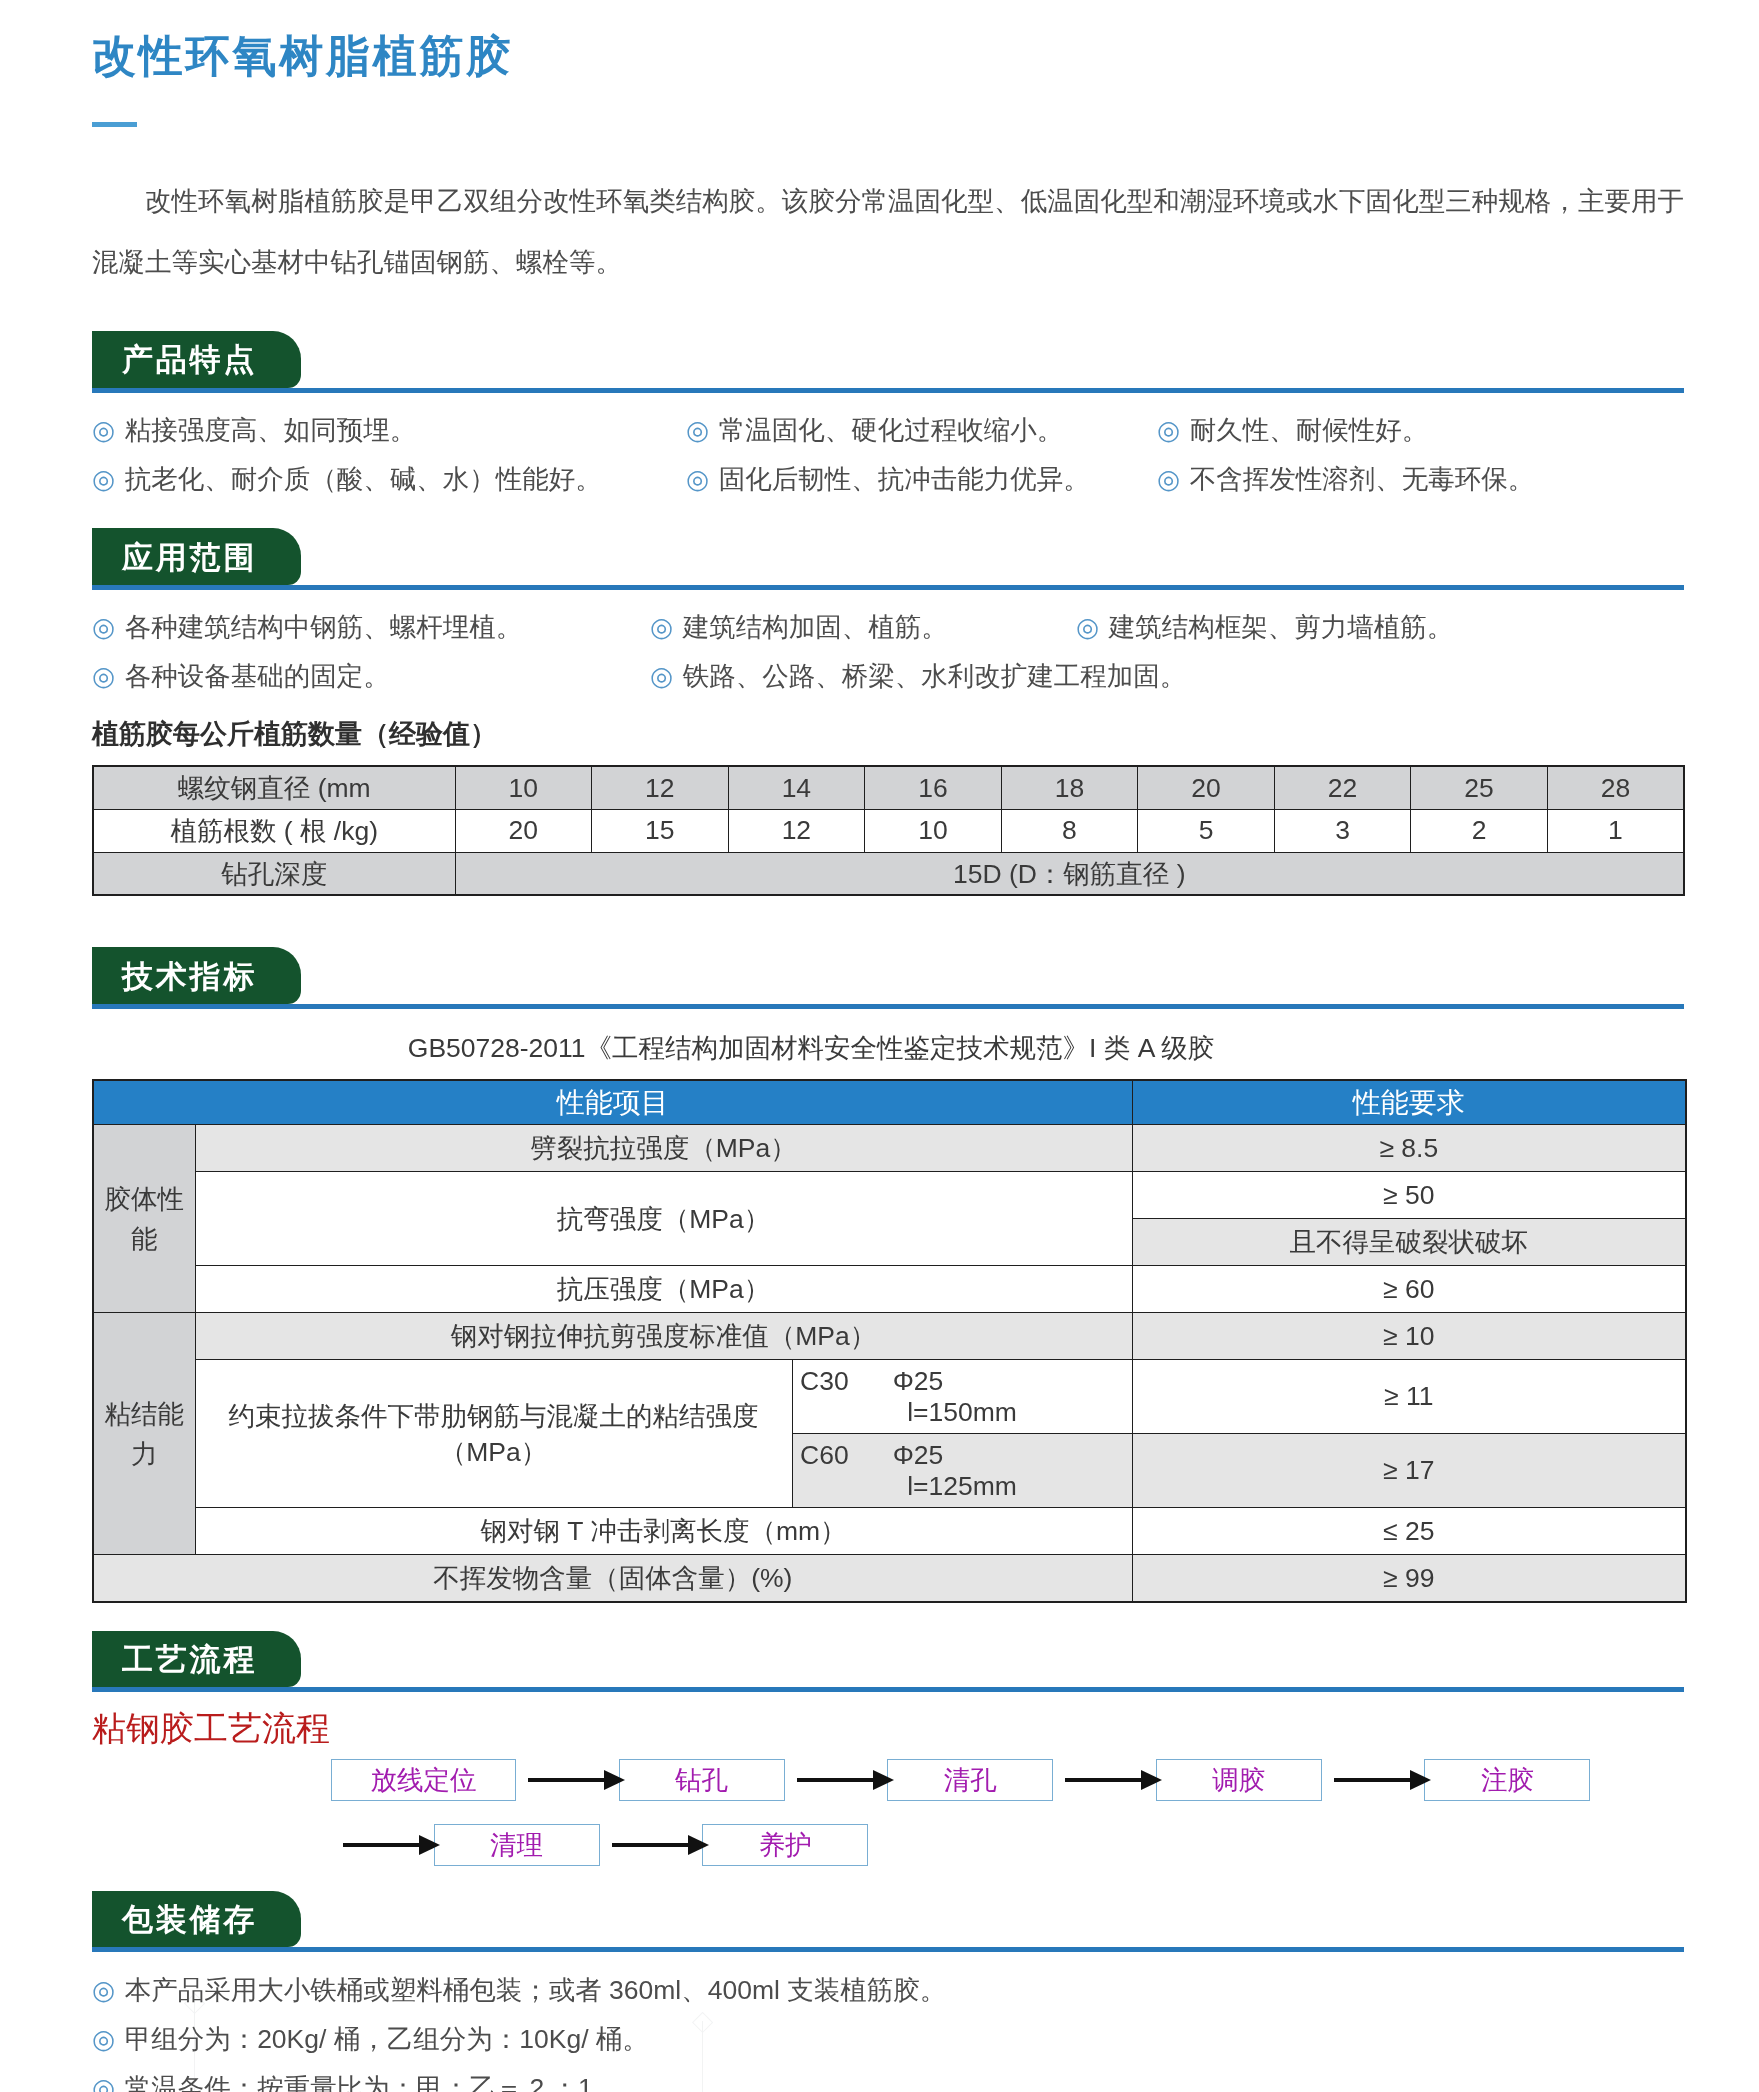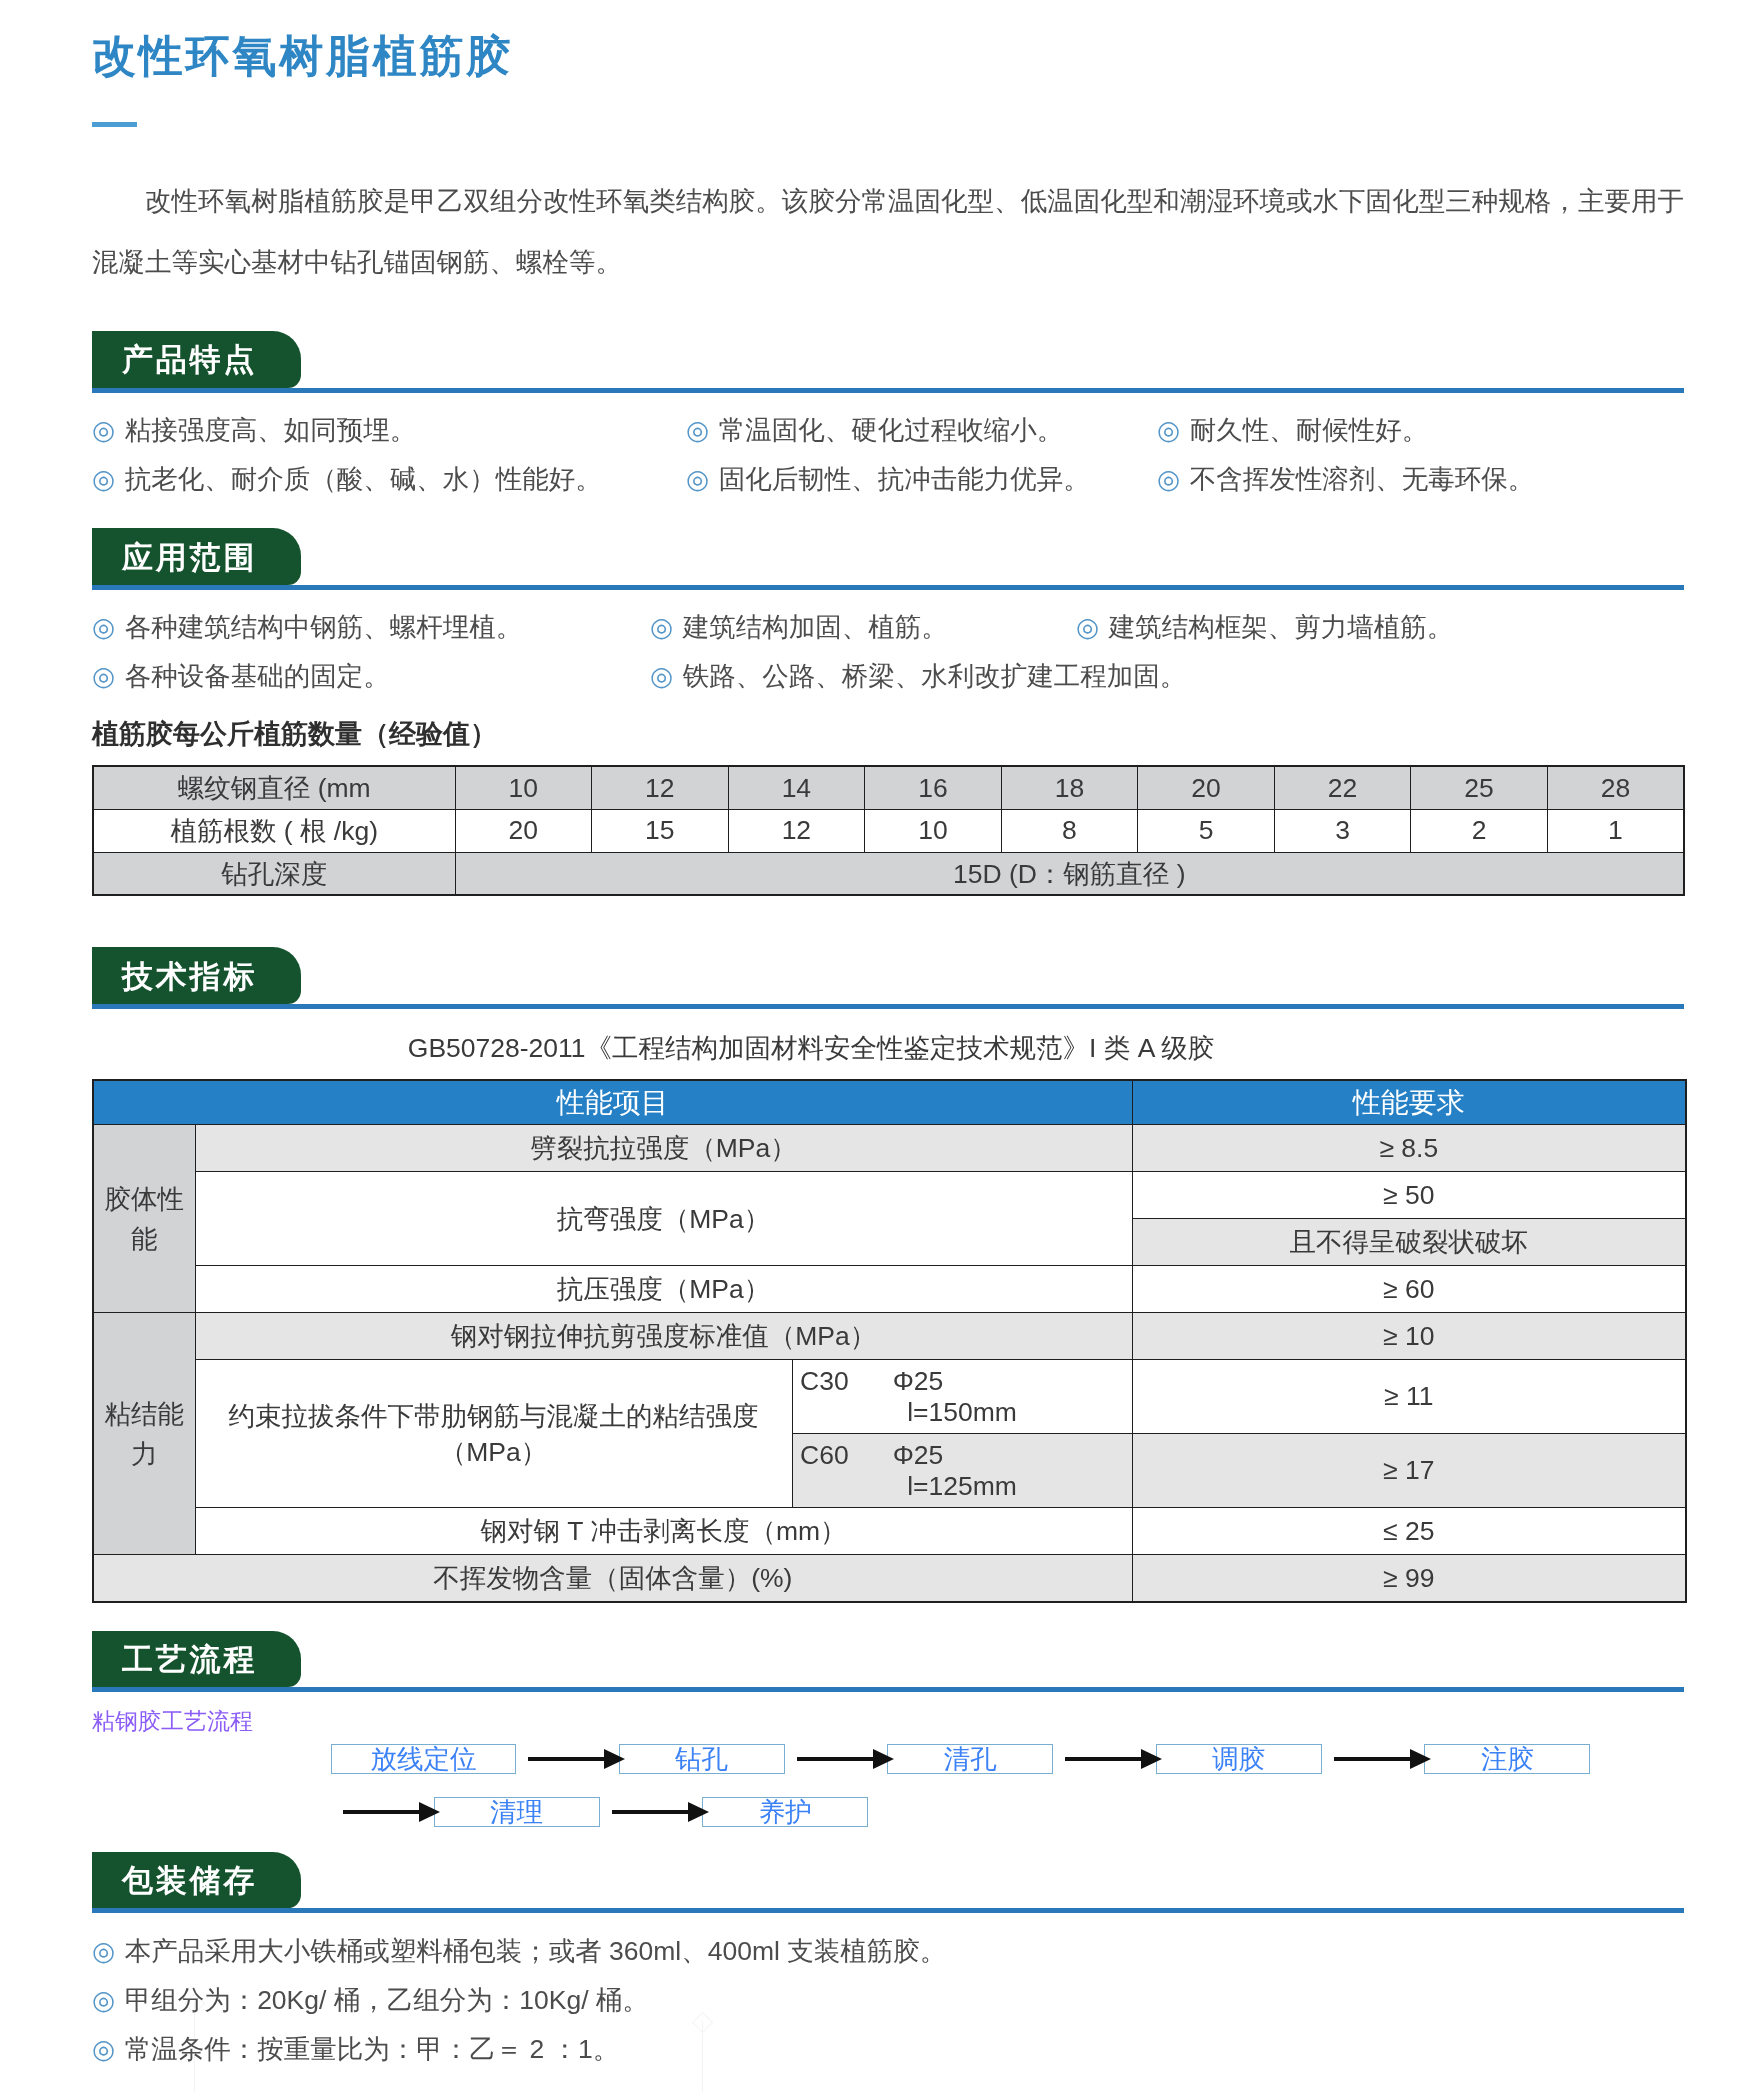--- a/index.html
+++ b/index.html
@@ -37,25 +37,25 @@
   table.tech { margin-top:13.2px; width:1593px; border-collapse:collapse; table-layout:fixed; border:2.8px solid #1f1f1f; }
   table.tech th, table.tech td { border:1.9px solid #1f1f1f; text-align:center; font-size:26.5px; color:#3a3a3a; padding:1.9px 7.6px; }
   table.tech th { background:#2580c6; color:#ffffff; font-weight:normal; font-size:28px; height:45px; }
   table.tech tr.r { height:47px; }
   table.tech tr.tall { height:74px; }
   table.tech td.gray { background:#e5e5e5; }
   table.tech td.group { background:#d2d3d5; line-height:40px; }
   .spec-line { display:flex; gap:44px; }
 
   
-  .flow-subtitle { margin-top:13.2px; font-size:23px; color:#8b5cf6; }
+  .flow-subtitle { margin-top:13.2px; font-size:34px; color:#b91c1c; }
   .flow-row { display:flex; align-items:center; }
   .flow-row.r1 { margin-top:7.6px; margin-left:239px; }
   .flow-row.r2 { margin-top:23px; margin-left:239px; }
-  .flow-box { height:30px; border:1.9px solid #79aed3; background:#fff; display:flex; align-items:center; justify-content:center; font-size:26.5px; color:#3b82f6; flex:0 0 auto;font-family:Liberation Serif, serif; }
+  .flow-box { height:42px; border:1.9px solid #79aed3; background:#fff; display:flex; align-items:center; justify-content:center; font-size:26.5px; color:#a21caf; flex:0 0 auto;font-family:Liberation Serif, serif; }
   .w195 { width:185px; } .w175 { width:166px; }
   .flow-arrow { position:relative; width:78px; height:3.8px; background:#111; margin:0 12.3px; flex:0 0 auto; }
   .flow-arrow::after { content:""; position:absolute; right:-19px; top:-8.5px; border-left:21px solid #111; border-top:10.4px solid transparent; border-bottom:10.4px solid transparent; }
 
   
   .wm { position:absolute; opacity:0.12; border-left:1.9px solid #9aa0a6; }
   .wm1 { left:194px; bottom:0; height:90px; }
   .wm2 { left:702px; bottom:0; height:71px; }
   .wm::before { content:""; position:absolute; left:-7.6px; top:-5.7px; width:13.2px; height:13.2px; border:1.9px solid #9aa0a6; transform:rotate(45deg); }
 

